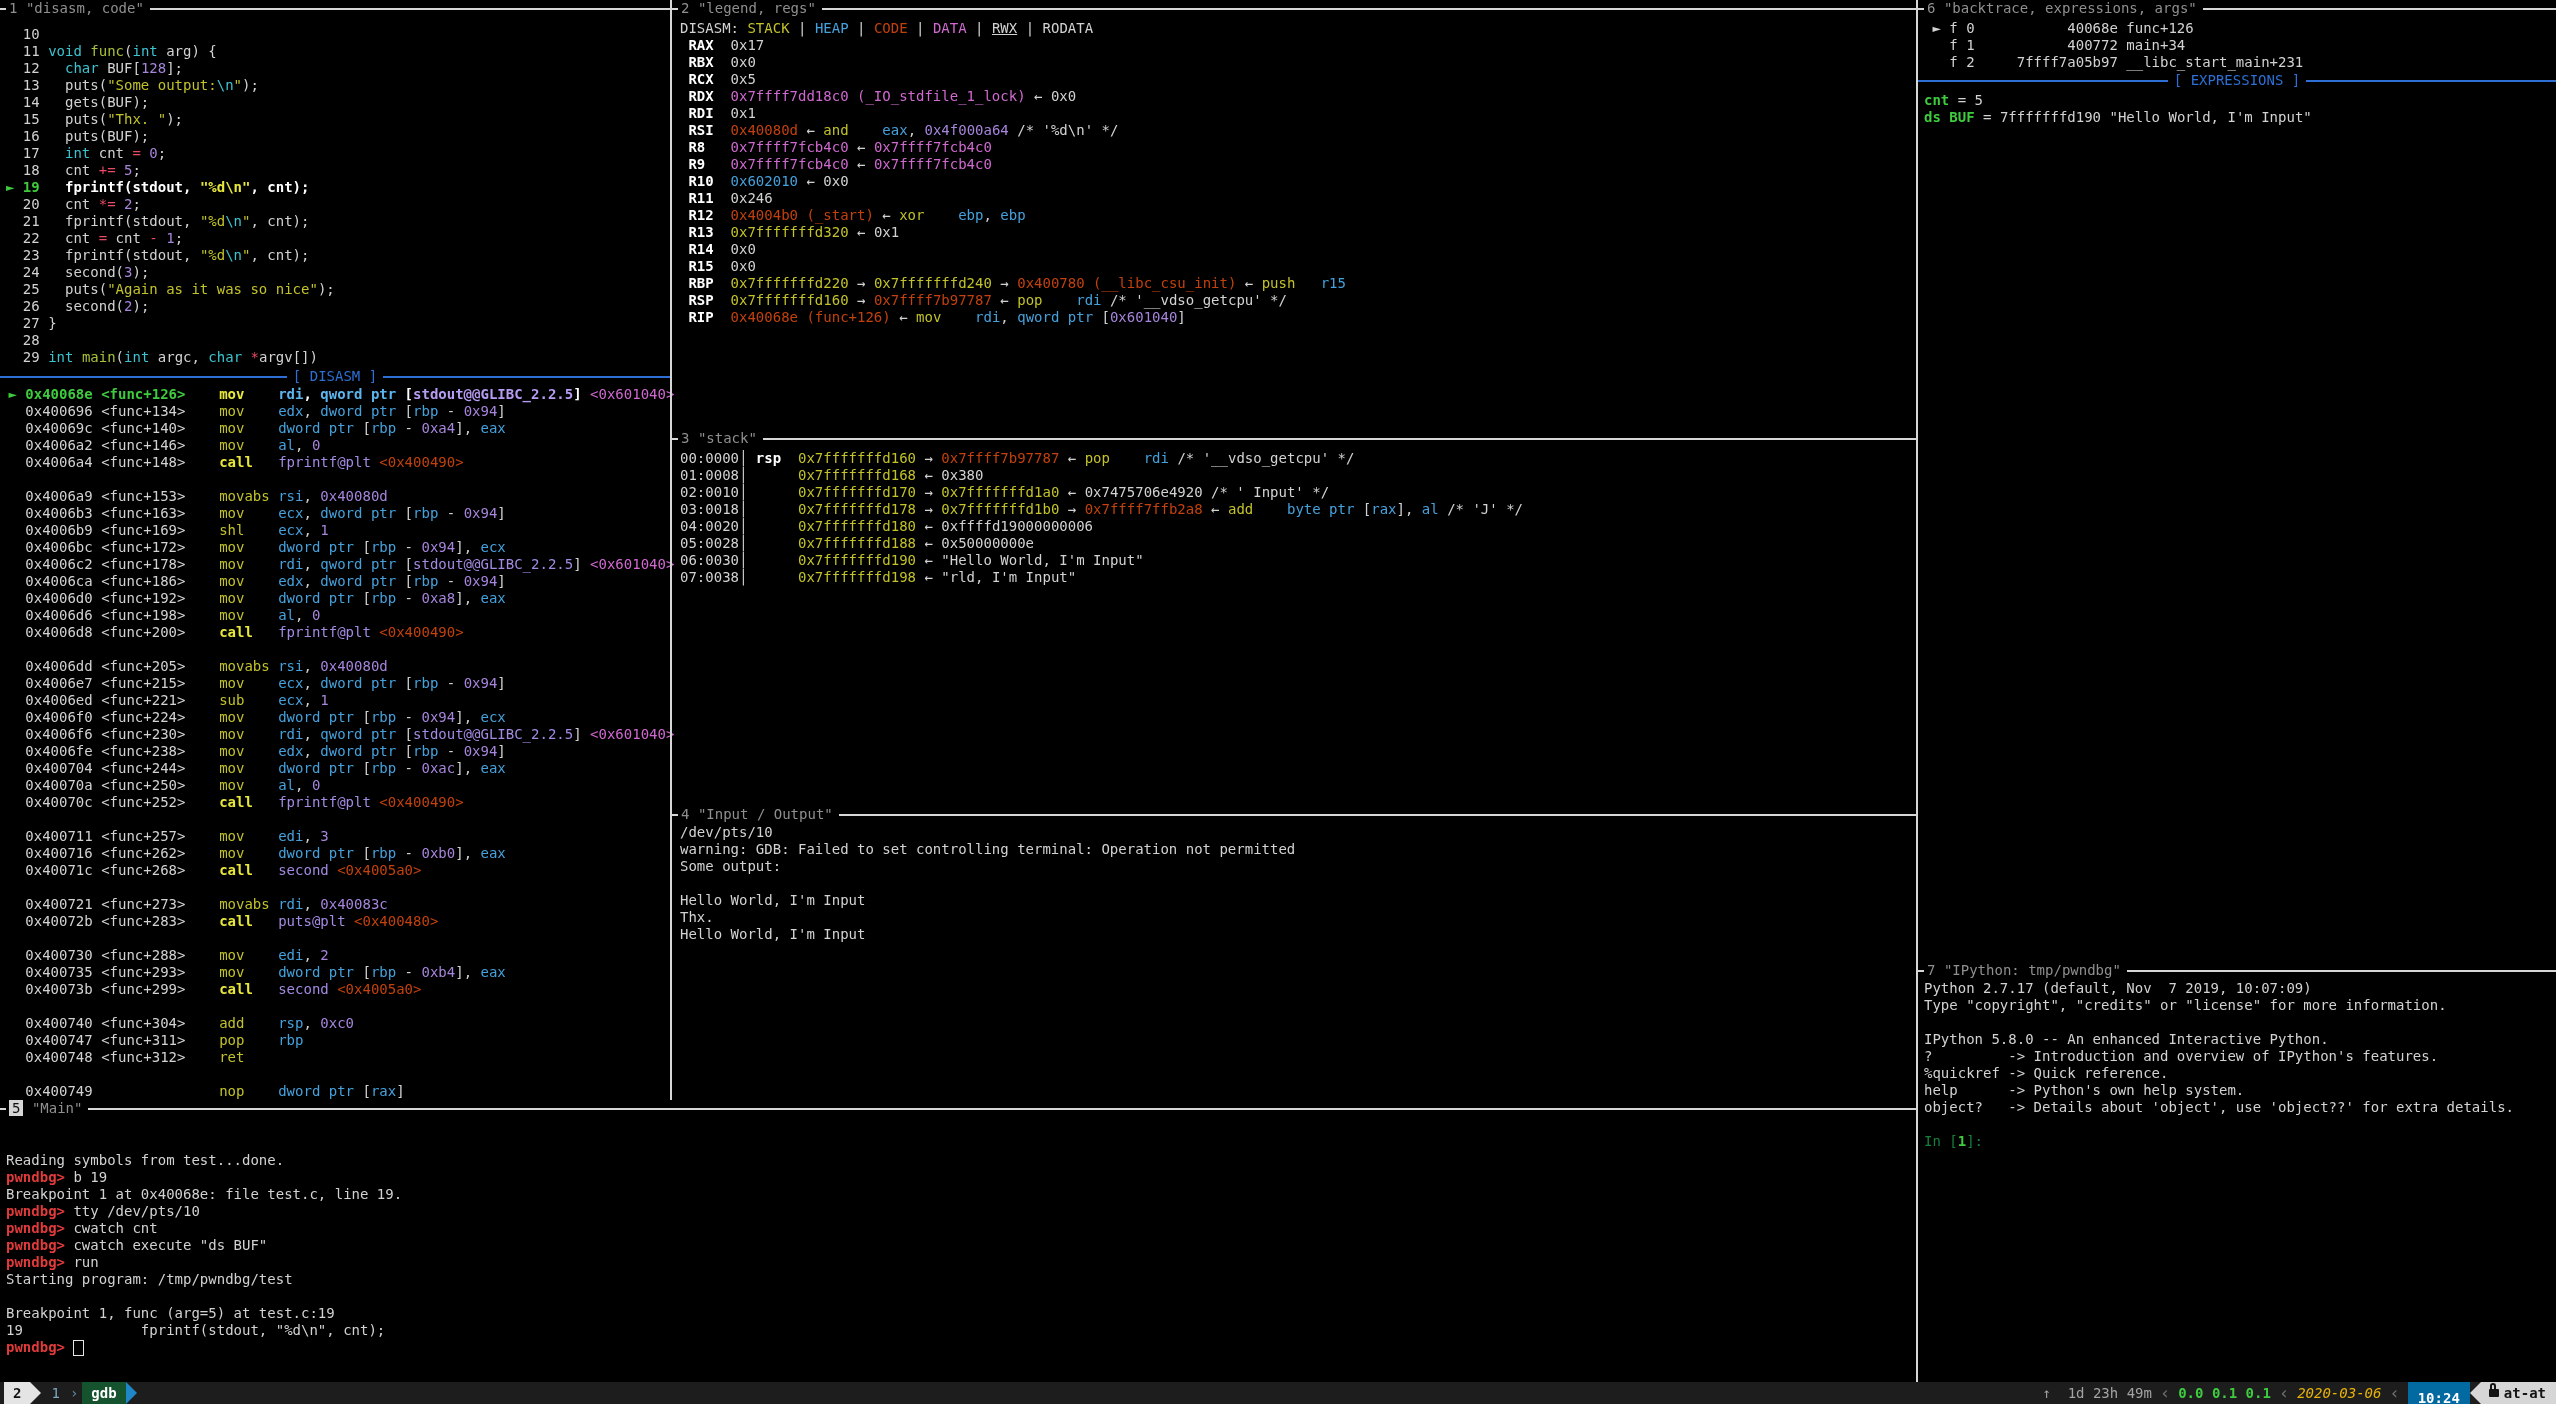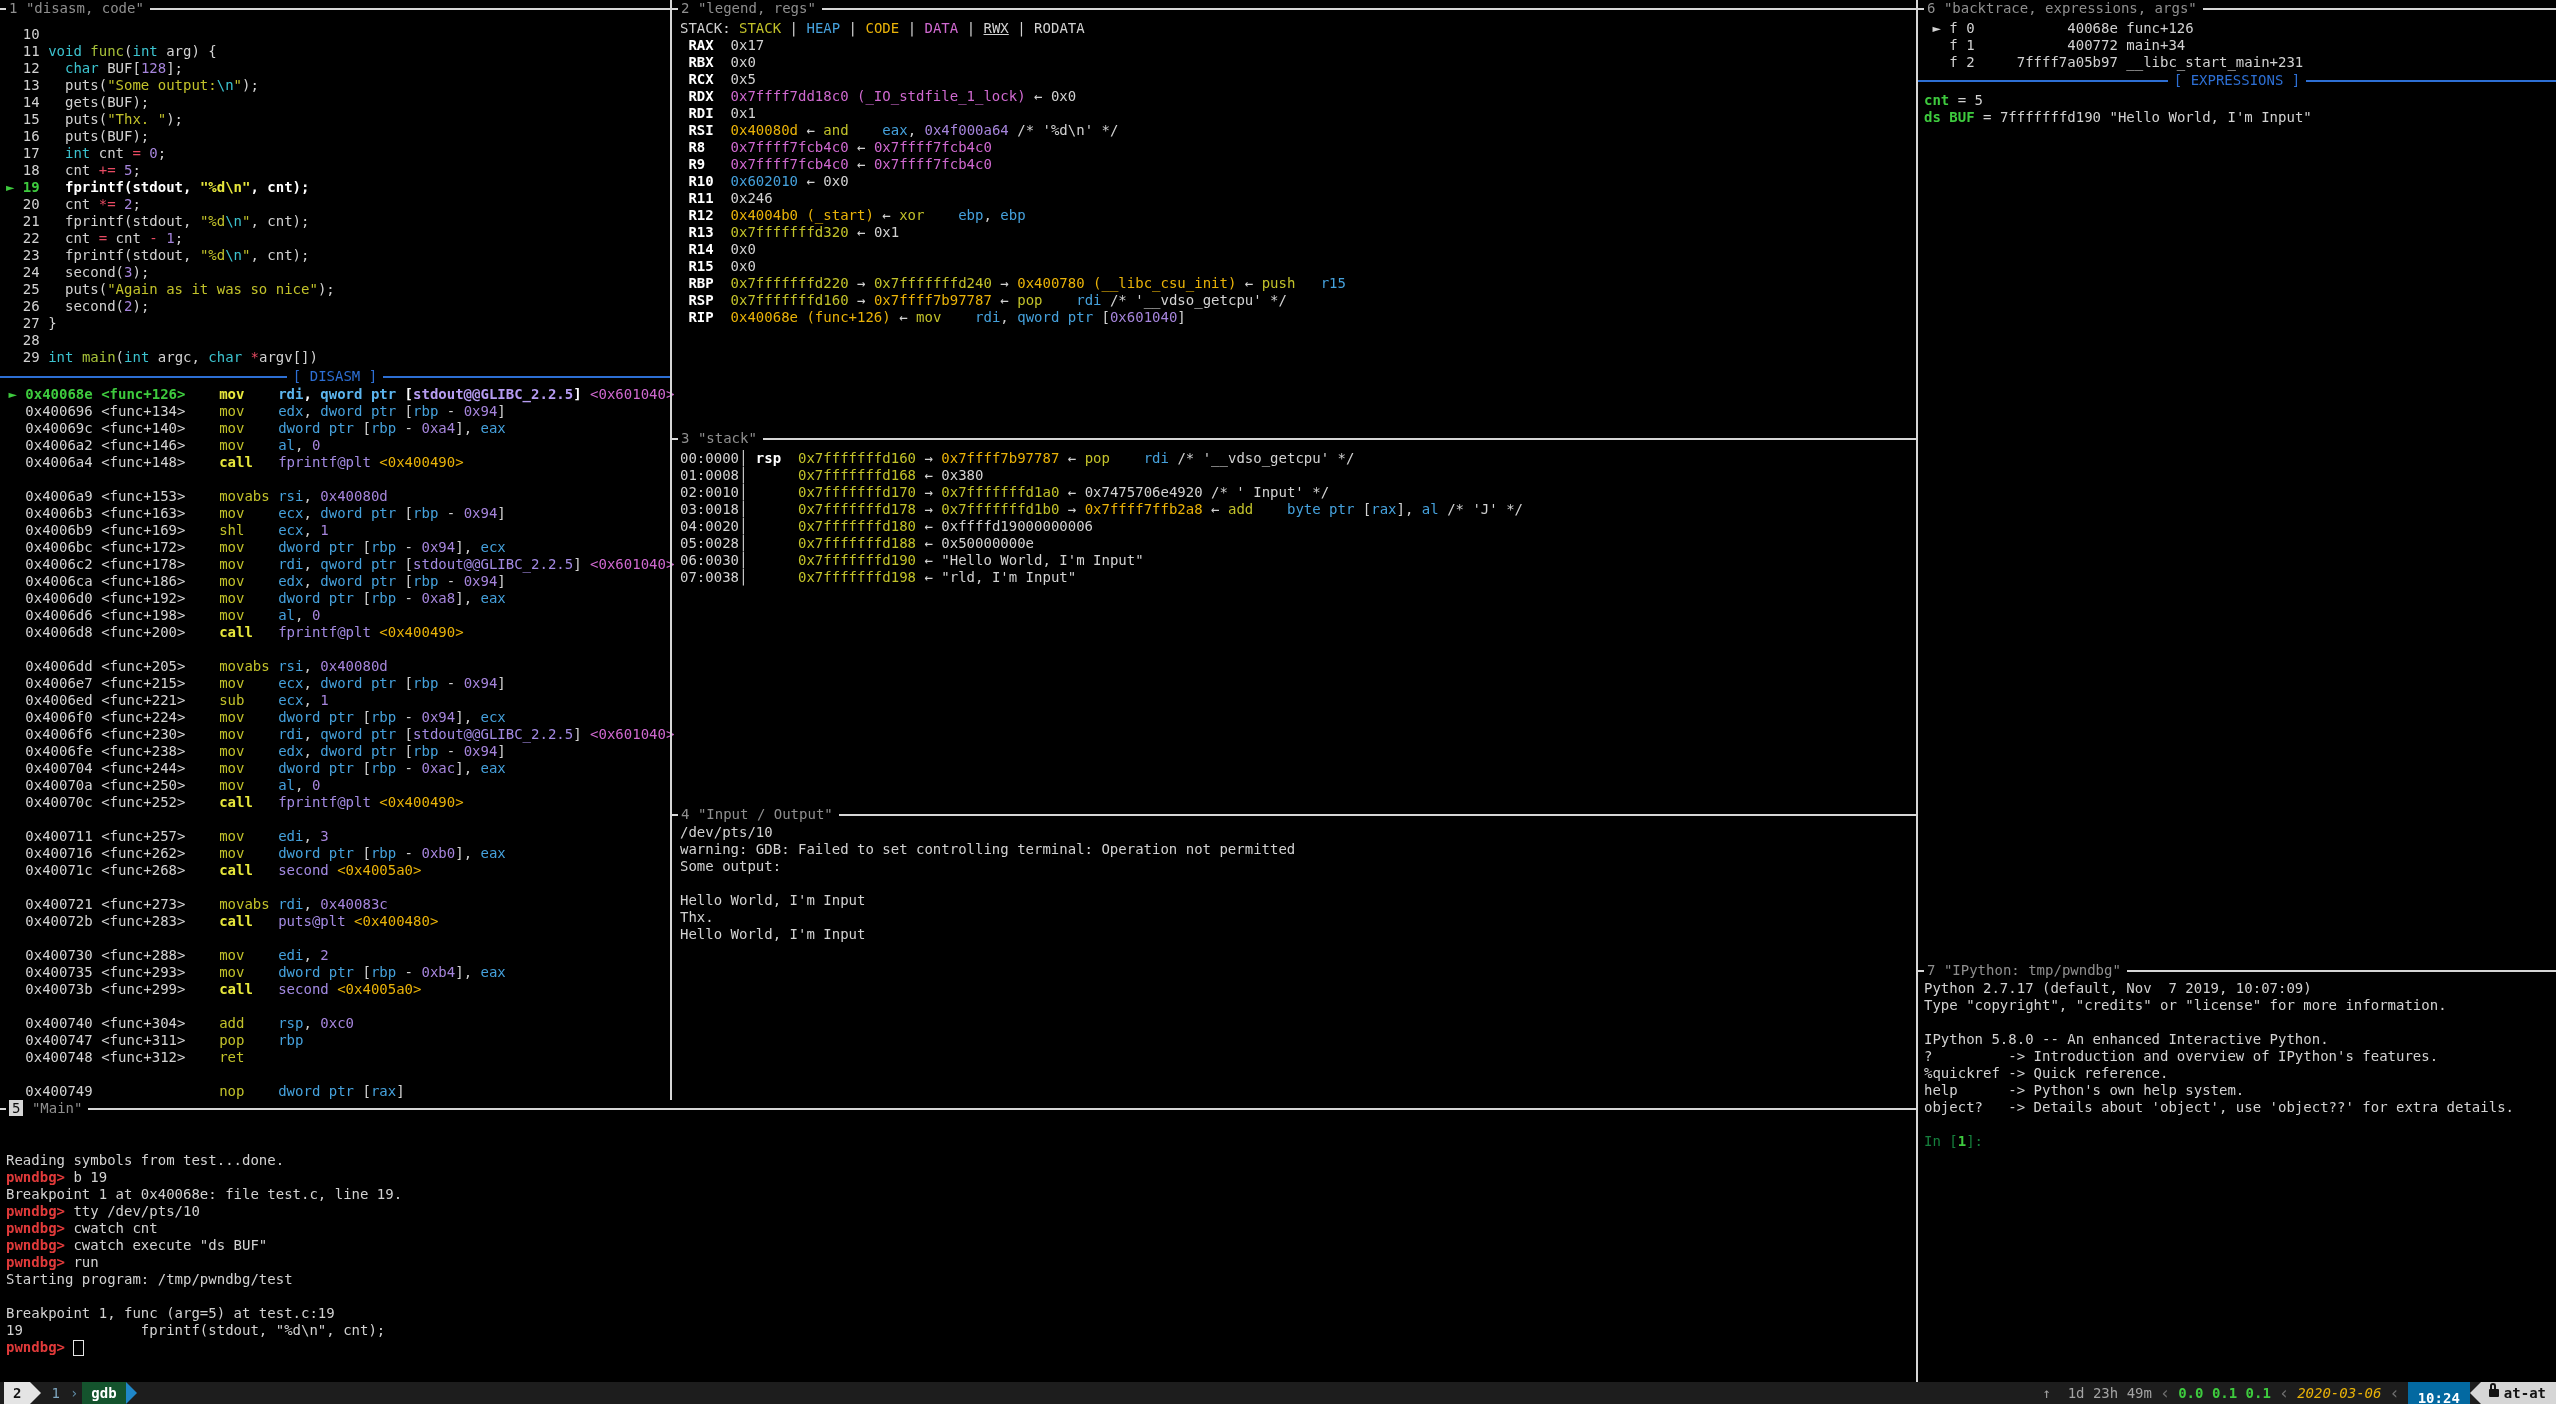--- a/index.html
+++ b/index.html
@@ -7,21 +7,21 @@
     font-family:"DejaVu Sans Mono","DejaVu Sans",monospace;font-size:14px;line-height:17px;color:#d2d2d2;}
   .pane-content{position:absolute;}
   .row{height:17px;white-space:pre;}
   
   .t-d{color:#d2d2d2;}
   .t-b{color:#ffffff;font-weight:bold;}
   .t-g{color:#15803d;}
   .t-gb{color:#3ecb3e;font-weight:bold;}
   .t-y{color:#c2c22a;}
   .t-yb{color:#e8e83c;font-weight:bold;}
-  .t-r{color:#eab308;}
+  .t-r{color:#c2410c;}
   .t-rb{color:#e03a3a;font-weight:bold;}
   .t-bl{color:#45a1dc;}
   .t-blb{color:#5cb5ee;font-weight:bold;}
   .t-c{color:#3cc3cf;}
   .t-m{color:#d069d0;}
   .t-p{color:#a685dc;}
   .t-v{color:#a38ae2;}
   .t-vb{color:#b69cf2;font-weight:bold;}
   .t-fn{color:#a7c139;}
   .t-o{color:#e84b63;}
@@ -148,21 +148,21 @@
 
   <div class="vline" style="left:670px;top:0;height:1100px;"></div>
 
   <div class="border-row" style="left:672px;top:0;width:1244px;">
     <div class="rule lead"></div>
     <div class="border-label"><span class="pnum">2</span> <span>"legend, regs"</span></div>
     <div class="rule fill"></div>
   </div>
 
   <div class="pane-content" style="left:680px;top:20px;width:1230px;">
-      <div class="row"><span class="t-d">STACK: </span><span class="t-y">STACK</span><span class="t-d"> | </span><span class="t-bl">HEAP</span><span class="t-d"> | </span><span class="t-r">CODE</span><span class="t-d"> | </span><span class="t-m">DATA</span><span class="t-d"> | </span><span class="t-u">RWX</span><span class="t-d"> | RODATA</span></div>
+      <div class="row"><span class="t-d">DISASM: </span><span class="t-y">STACK</span><span class="t-d"> | </span><span class="t-bl">HEAP</span><span class="t-d"> | </span><span class="t-r">CODE</span><span class="t-d"> | </span><span class="t-m">DATA</span><span class="t-d"> | </span><span class="t-u">RWX</span><span class="t-d"> | RODATA</span></div>
       <div class="row"><span class="t-b"> RAX  </span><span class="t-d">0x17</span></div>
       <div class="row"><span class="t-b"> RBX  </span><span class="t-d">0x0</span></div>
       <div class="row"><span class="t-b"> RCX  </span><span class="t-d">0x5</span></div>
       <div class="row"><span class="t-b"> RDX  </span><span class="t-m">0x7ffff7dd18c0 (_IO_stdfile_1_lock)</span><span class="t-d"> ← 0x0</span></div>
       <div class="row"><span class="t-b"> RDI  </span><span class="t-d">0x1</span></div>
       <div class="row"><span class="t-b"> RSI  </span><span class="t-r">0x40080d</span><span class="t-d"> ← </span><span class="t-y">and</span><span class="t-d">    </span><span class="t-bl">eax</span><span class="t-d">, </span><span class="t-p">0x4f000a64</span><span class="t-d"> /* '%d\n' */</span></div>
       <div class="row"><span class="t-b"> R8   </span><span class="t-m">0x7ffff7fcb4c0</span><span class="t-d"> ← </span><span class="t-m">0x7ffff7fcb4c0</span></div>
       <div class="row"><span class="t-b"> R9   </span><span class="t-m">0x7ffff7fcb4c0</span><span class="t-d"> ← </span><span class="t-m">0x7ffff7fcb4c0</span></div>
       <div class="row"><span class="t-b"> R10  </span><span class="t-bl">0x602010</span><span class="t-d"> ← 0x0</span></div>
       <div class="row"><span class="t-b"> R11  </span><span class="t-d">0x246</span></div>

